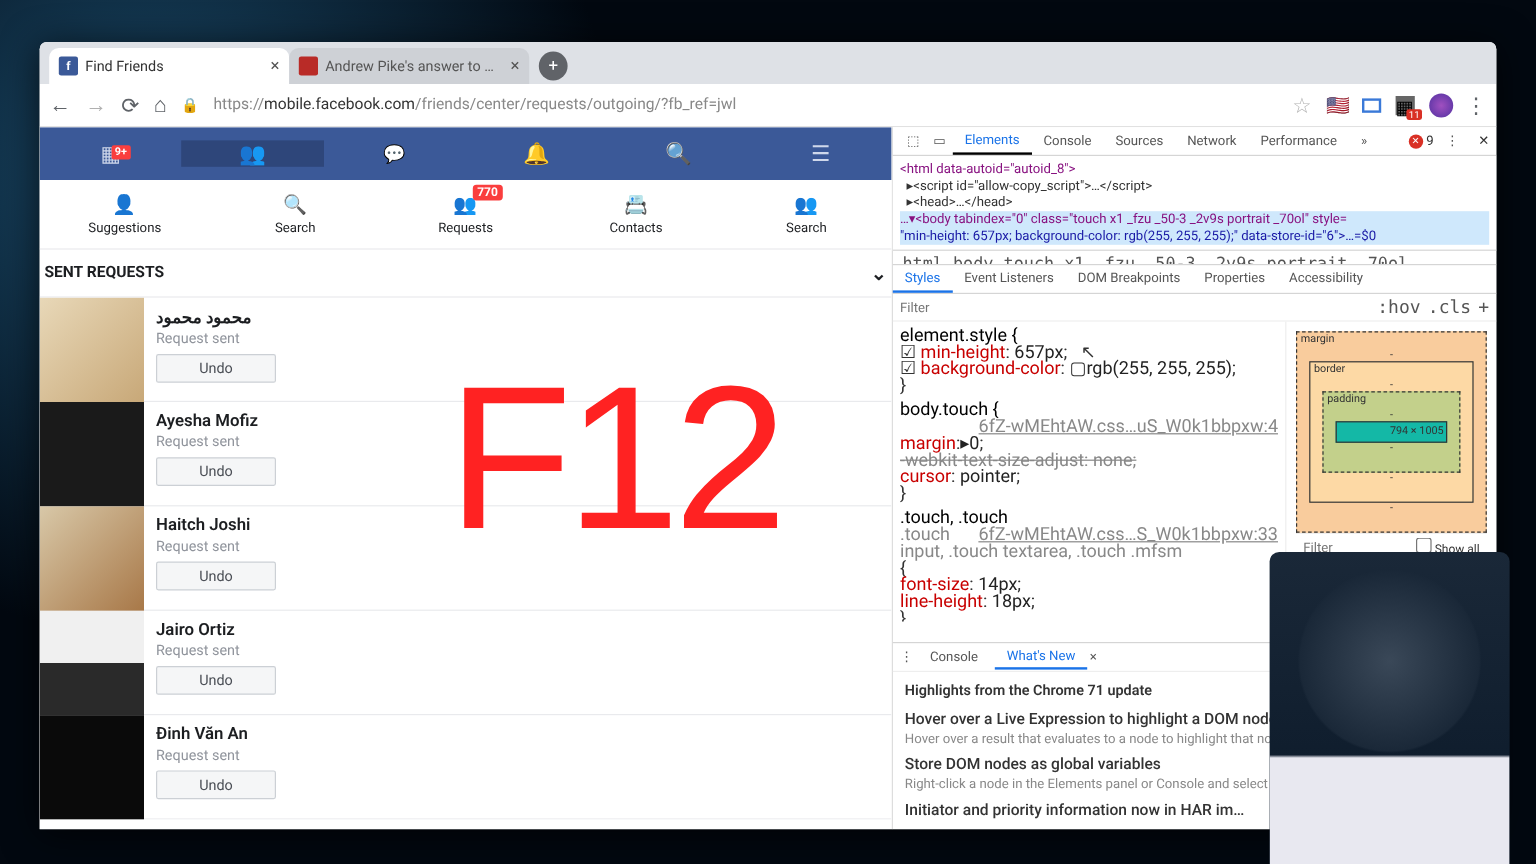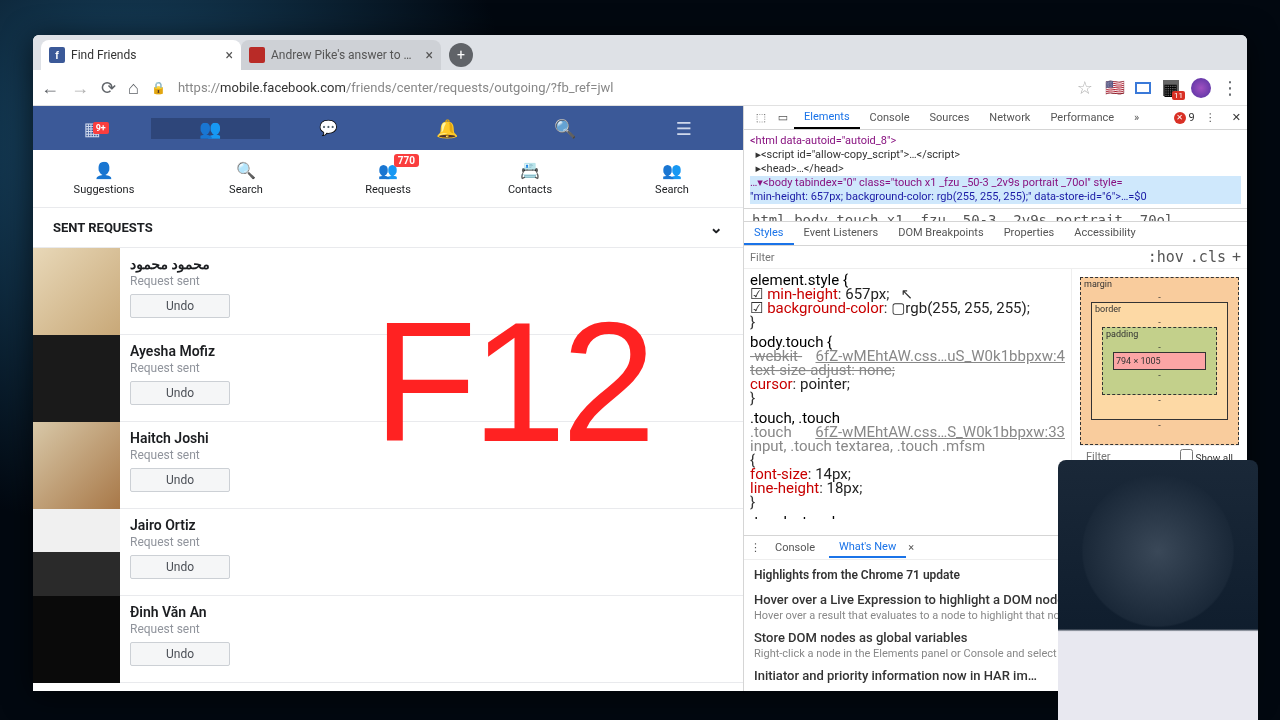--- a/index.html
+++ b/index.html
@@ -26,21 +26,21 @@
 .content-split { display:flex; height:calc(100% - 71px); }
 .page-pane { width:710px; background:#fff; position:relative; overflow:hidden; }
 .fb-header { height:44px; background:#3b5998; display:flex; align-items:center; }
 .fb-header .cell { flex:1; display:flex; align-items:center; justify-content:center; position:relative; color:#cfd8eb; font-size:18px; }
 .fb-header .cell.active { background:#2e467a; }
 .fb-header .badge { position:absolute; top:4px; right:36%; background:#fa3e3e; color:#fff; font-size:9px; font-weight:bold; padding:1px 3px; border-radius:2px; }
 .subnav { height:58px; background:#fff; border-bottom:1px solid #e9eaed; display:flex; }
 .subnav .item { flex:1; display:flex; flex-direction:column; align-items:center; justify-content:center; font-size:11px; color:#1c1e21; gap:3px; position:relative; }
 .subnav .item .icn { color:#1c1e21; font-size:16px; }
 .subnav .reqbadge { position:absolute; top:4px; left:54%; background:#fa3e3e; color:#fff; font-size:10px; font-weight:bold; padding:1px 4px; border-radius:3px; }
-.sent-hdr { padding:10px 20px; font-weight:bold; font-size:13px; color:#1c1e21; display:flex; justify-content:space-between; align-items:center; border-bottom:1px solid #e9eaed;text-align:center; }
+.sent-hdr { padding:10px 4px; font-weight:bold; font-size:13px; color:#1c1e21; display:flex; justify-content:space-between; align-items:center; border-bottom:1px solid #e9eaed;text-align:center; }
 .req-list { overflow:hidden; }
 .req { display:flex; border-bottom:1px solid #e9eaed; height:87px; }
 .req .thumb { width:87px; height:87px; background:linear-gradient(135deg,#b08060,#604020); }
 .req.r1 .thumb { background:linear-gradient(135deg,#e8d8b8,#c8a878); }
 .req.r2 .thumb { background:#1a1a1a; }
 .req.r3 .thumb { background:linear-gradient(135deg,#d8c8a8,#a87848); }
 .req.r4 .thumb { background:linear-gradient(180deg,#f0f0f0 50%,#2a2a2a 50%); }
 .req.r5 .thumb { background:#0a0a0a; }
 .req .body { padding:8px 10px; }
 .req .name { font-weight:600; font-size:14px; color:#1c1e21; }
@@ -74,21 +74,21 @@
 .rules .sel { color:#000; }
 .rules .prop { color:#c80000; }
 .rules .pval { color:#222; }
 .rules .src { color:#888; text-decoration:underline; float:right; }
 .rules .strike { text-decoration:line-through; color:#888;margin-top:12px; }
 .boxmodel { width:175px; padding:8px; }
 .bm-outer { border:1px dashed #333; padding:14px 10px; background:#f9cc9d; position:relative; font-size:9px; font-family:monospace; }
 .bm-lbl { position:absolute; top:1px; left:3px; }
 .bm-border { border:1px solid #333; padding:14px 10px; background:#fdd9a5; position:relative; }
 .bm-padding { border:1px dashed #333; padding:14px 10px; background:#c3d08b; position:relative; }
-.bm-content { border:1px solid #333; background:#fca5a5; text-align:left; padding:3px 2px; }
+.bm-content { border:1px solid #333; background:#14b8a6; text-align:right; padding:3px 2px; }
 .bm-dash { text-align:center; font-size:9px; }
 .computed-filter { border-top:1px solid #eee; padding:3px 6px; display:flex; justify-content:space-between; align-items:center; }
 .computed-list { font-family:monospace; font-size:11px; padding:2px 6px; line-height:14px; }
 .drawer { border-top:1px solid #d5d5d5; }
 .drawer-tabs { display:flex; align-items:center; padding:0 6px; height:24px; border-bottom:1px solid #eee; gap:4px; }
 .drawer-tabs .dmenu { color:#555; cursor:pointer; }
 .drawer-tabs .dtab2 { padding:3px 10px; font-size:11px; color:#555; }
 .drawer-tabs .dtab2.active { border-bottom:2px solid #1a73e8; color:#1a73e8; }
 .drawer-tabs .dx { cursor:pointer; color:#555; margin-left:-2px; }
 .drawer-tabs .spc { flex:1; }
@@ -282,20 +282,21 @@
     <span class="hov">.cls</span>
     <span class="hov">+</span>
    </div>
    <div class="styles-body">
     <div class="rules">
      <div><span class="sel">element.style {</span></div>
      <div>  ☑ <span class="prop">min-height</span>: <span class="pval">657px</span>; &nbsp; ↖</div>
      <div>  ☑ <span class="prop">background-color</span>: ▢<span class="pval">rgb(255, 255, 255)</span>;</div>
      <div>}</div>
      <div style="margin-top:6px"><span class="sel">body.touch {</span><span class="src">6fZ-wMEhtAW.css…uS_W0k1bbpxw:4</span></div>
+     <div>   <span class="prop">margin</span>:<span class="pval">▸0</span>;</div>
      <div>   <span class="strike">-webkit-text-size-adjust: none;</span></div>
      <div>   <span class="prop">cursor</span>: <span class="pval">pointer</span>;</div>
      <div>}</div>
      <div style="margin-top:6px"><span class="sel">.touch, .touch</span><span class="src">6fZ-wMEhtAW.css…S_W0k1bbpxw:33</span></div>
      <div style="color:#888">.touch input, .touch textarea, .touch .mfsm</div>
      <div>{</div>
      <div>   <span class="prop">font-size</span>: <span class="pval">14px</span>;</div>
      <div>   <span class="prop">line-height</span>: <span class="pval">18px</span>;</div>
      <div>}</div>
      <div style="margin-top:6px"><span class="sel">.touch, .touch</span><span class="src">6fZ-wMEhtAW.css…uS_W0k1bbpxw:4</span></div>

